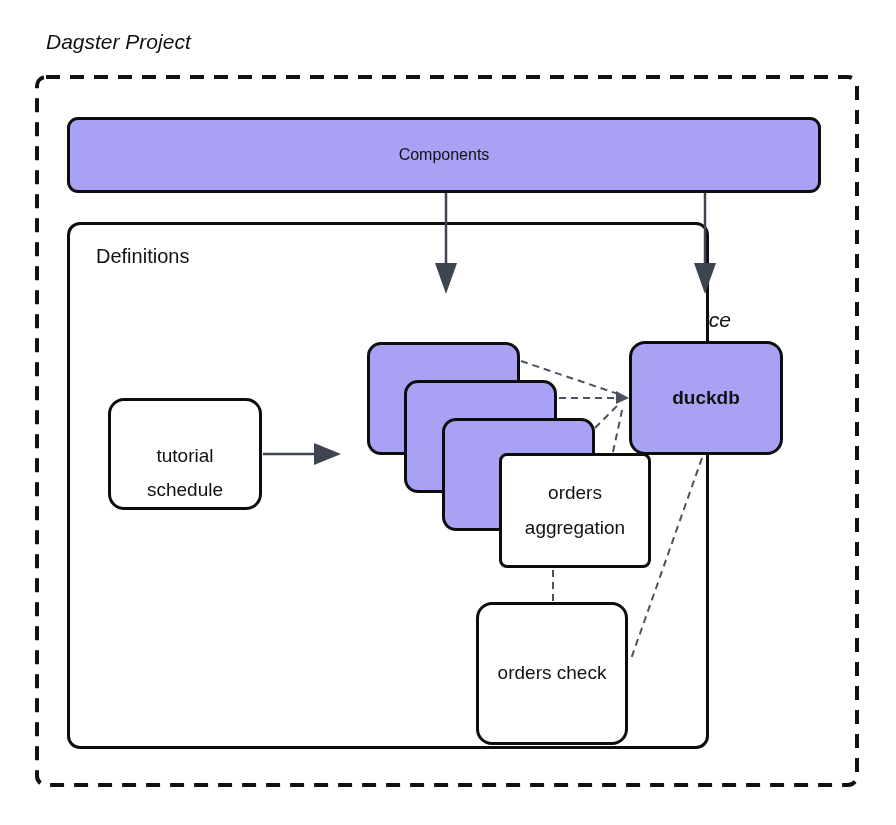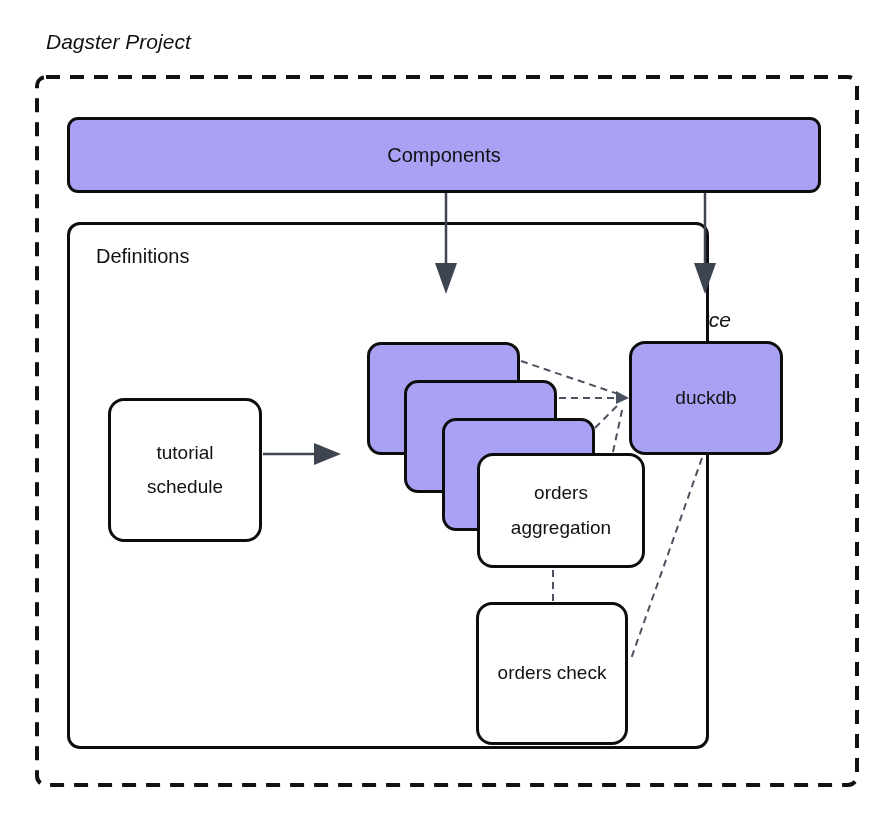--- a/index.html
+++ b/index.html
@@ -33,21 +33,21 @@
   .svg-layer{position:absolute;left:0;top:0;width:896px;height:825px;pointer-events:none;}
   #outer-svg{z-index:0;}
   #connector-svg{z-index:10;}
   .bar{
     position:absolute;left:67px;top:117px;width:754px;height:76px;
     box-sizing:border-box;
     background:var(--purple);
     border:3.5px solid var(--outline);
     border-radius:11px;
     display:flex;align-items:center;justify-content:center;
-    font-size:20px;
+    font-size:16px;
     z-index:2;
   }
   .defs{
     position:absolute;left:67px;top:222px;width:642px;height:527px;
     box-sizing:border-box;
     background:var(--background);
     border:3.5px solid var(--outline);
     border-radius:13px;
     z-index:1;
   }
@@ -57,26 +57,26 @@
     box-sizing:border-box;
     background:var(--background);
     border:3.5px solid var(--outline);
     border-radius:16px;
     display:flex;align-items:center;justify-content:center;
     text-align:center;
     font-size:19px;line-height:1.8;
     padding:0 12px;
     color:var(--text);
   }
-  .node.purple{background:var(--purple);}
-  #tutorial-schedule-node{left:108px;top:398px;width:154px;height:144px;z-index:3;}
+  .node.purple{background:var(--purple);font-weight:bold;}
+  #tutorial-schedule-node{left:108px;top:398px;width:154px;height:112px;z-index:3;align-items:flex-end;}
   #asset-card-1{left:367px;top:342px;width:153px;height:113px;border-radius:14px;z-index:2;}
   #asset-card-2{left:404px;top:380px;width:153px;height:113px;border-radius:14px;z-index:3;}
   #asset-card-3{left:442px;top:418px;width:153px;height:113px;border-radius:14px;z-index:4;}
-  #orders-aggregation-node{left:477px;top:453px;width:168px;height:115px;z-index:5;}
+  #orders-aggregation-node{left:499px;top:453px;width:152px;height:115px;z-index:5;border-radius:8px;}
   #duckdb-node{left:629px;top:341px;width:154px;height:114px;z-index:2;}
   #orders-check-node{left:476px;top:602px;width:152px;height:143px;z-index:2;}
   #schedule-label{left:118px;top:362px;}
   #assets-label{left:377px;top:302px;}
   #resource-label{left:641px;top:302px;}
   #asset-check-label{left:393px;top:574px;width:90px;line-height:1.75;}
   .connector{stroke:var(--connector);stroke-width:2;fill:none;stroke-dasharray:7 5;}
   .solid{stroke:var(--arrow);stroke-width:2.5;fill:none;}
   .head{fill:var(--arrow);stroke:none;}
   .head-small{fill:var(--connector);stroke:none;}

